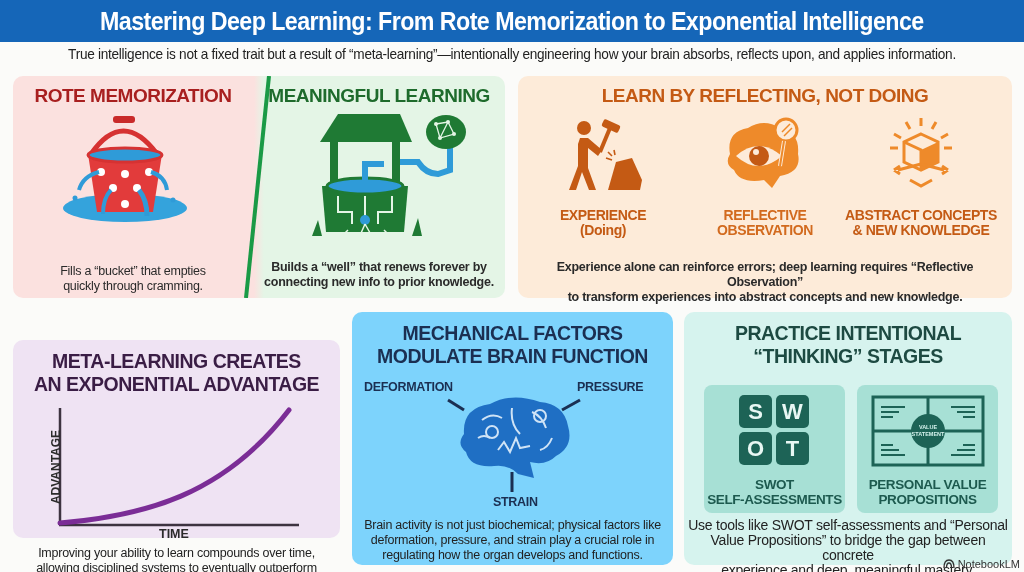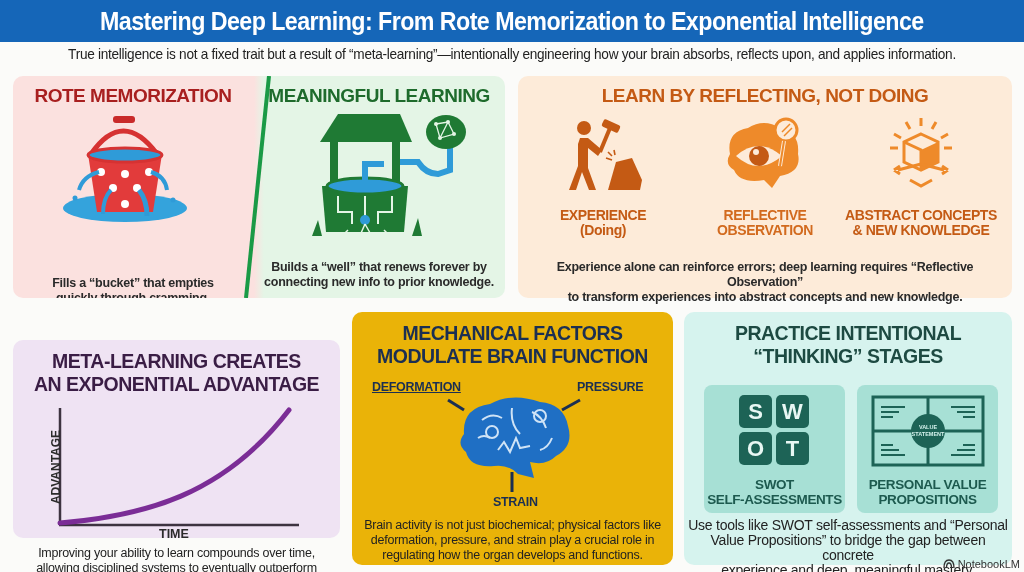--- a/index.html
+++ b/index.html
@@ -10,21 +10,21 @@
             display: flex; align-items: center; justify-content: center; }
   .banner h1 { color: #fff; font-size: 25px; font-weight: bold; letter-spacing: -0.6px; transform: scaleX(0.93); white-space: nowrap; }
 
   .subtitle { position: absolute; left: 0; top: 46px; width: 1024px; text-align: center; font-size: 14.5px; color: #222;
               letter-spacing: -0.3px; transform: scaleX(0.94); white-space: nowrap; }
 
   .panel { position: absolute; border-radius: 10px; }
   .p-memo { left: 13px; top: 76px; width: 492px; height: 222px; background: linear-gradient(90deg, #fbe1df 0%, #fbe1df 49%, #e4f5e6 51%, #e4f5e6 100%); overflow: hidden; }
   .p-reflect { left: 518px; top: 76px; width: 494px; height: 222px; background: #fdebd9; }
   .p-meta { left: 13px; top: 312px; width: 327px; height: 198px; background: #efe3f3; margin-top: 28px; }
-  .p-mech { left: 352px; top: 312px; width: 321px; height: 253px; background: #eab308; }
+  .p-mech { left: 352px; top: 312px; width: 321px; height: 253px; background: #7dd3fc; }
   .p-think { left: 684px; top: 312px; width: 328px; height: 253px; background: #d6f3ee; }
 
   .ptitle { position: absolute; left: 0; width: 100%; text-align: center; font-weight: bold; letter-spacing: -0.5px; white-space: nowrap; }
   .pdesc { position: absolute; left: 0; width: 100%; text-align: center; font-size: 12.5px; line-height: 15px; color: #222; letter-spacing: -0.25px; }
 
   .half { position: absolute; top: 0; height: 100%; }
   .divider { position: absolute; left: 0; top: 0; width: 100%; height: 100%; pointer-events: none; }
 
   .step { position: absolute; text-align: center; }
   .step-label { font-weight: bold; font-size: 14px; line-height: 15px; color: #c45a14; letter-spacing: -0.4px; white-space: nowrap; }
@@ -68,21 +68,21 @@
       <circle cx="52" cy="76" r="4" fill="#fff"></circle>
         <circle cx="76" cy="76" r="4" fill="#fff"></circle>
         <circle cx="64" cy="92" r="4" fill="#fff"></circle>
       <path d="M38 60 Q22 64 18 78" fill="none" stroke="#2f9bd8" stroke-width="4"></path>
       <path d="M90 60 Q104 64 106 78" fill="none" stroke="#2f9bd8" stroke-width="4"></path>
       <path d="M50 78 Q42 86 42 102" fill="none" stroke="#2f9bd8" stroke-width="4"></path>
       <path d="M78 78 Q86 88 86 104" fill="none" stroke="#2f9bd8" stroke-width="5"></path>
       <circle cx="14" cy="86" r="2.5" fill="#2f9bd8"></circle>
         <circle cx="112" cy="88" r="2.5" fill="#2f9bd8"></circle>
     </svg>
-    <div class="pdesc" style="top:200px;font-weight:bold;color:#2a2a2a;">
+    <div class="pdesc" style="top:188px;font-weight:normal;color:#2a2a2a;">
       <div>Fills a “bucket” that empties</div>
       <div>quickly through cramming.</div>
     </div>
   </div>
 
   <div class="half" style="left:240px;width:252px;">
     <div class="ptitle" style="top:9px;font-size:19px;color:#1e6b2c;">MEANINGFUL LEARNING</div>
     <svg style="position:absolute;left:55px;top:36px;" width="160" height="130" viewBox="0 0 160 130">
       <path d="M12 30 L30 2 L92 2 L104 30 Z" fill="#1f7a34"></path>
       <rect x="22" y="30" width="8" height="44" fill="#1f7a34"></rect>
@@ -179,21 +179,21 @@
     <div>allowing disciplined systems to eventually outperform</div>
     <div>raw, unmanaged talent.</div>
   </div>
 </div>
 
 <div class="panel p-mech">
   <div class="ptitle" style="top:10px;font-size:19.5px;line-height:23px;color:#1b2f52;">
     <div>MECHANICAL FACTORS</div>
     <div>MODULATE BRAIN FUNCTION</div>
   </div>
-  <div class="mech-label" style="left:20px;top:68px;text-decoration:underline;">DEFORMATION</div>
+  <div class="mech-label" style="left:12px;top:68px;">DEFORMATION</div>
   <div class="mech-label" style="left:225px;top:68px;">PRESSURE</div>
   <div class="mech-label" style="left:141px;top:183px;">STRAIN</div>
   <svg style="position:absolute;left:60px;top:82px;" width="200" height="100" viewBox="0 0 200 100">
     <line x1="36" y1="6" x2="52" y2="16" stroke="#1b2f52" stroke-width="3"></line>
     <line x1="168" y1="6" x2="150" y2="16" stroke="#1b2f52" stroke-width="3"></line>
     <line x1="100" y1="78" x2="100" y2="98" stroke="#1b2f52" stroke-width="3"></line>
     <path d="M52 40 Q50 14 78 10 Q100 -2 128 8 Q152 10 156 32 Q162 52 144 62 Q134 72 118 68 L122 84 L106 80 Q96 70 82 72 Q58 74 54 58 Q44 50 52 40 Z" fill="#1f6fc4"></path>
     <path d="M70 26 Q80 18 90 24 M100 14 Q98 30 108 40 M120 18 Q130 22 134 34 M86 56 L92 48 L98 58 L104 44 L108 54 L118 52 M66 44 Q72 40 78 44 M140 44 Q136 54 128 56" fill="none" stroke="#cfe3f6" stroke-width="2"></path>
     <circle cx="80" cy="38" r="6" fill="none" stroke="#cfe3f6" stroke-width="2"></circle>
     <circle cx="128" cy="22" r="6" fill="none" stroke="#cfe3f6" stroke-width="2"></circle>

